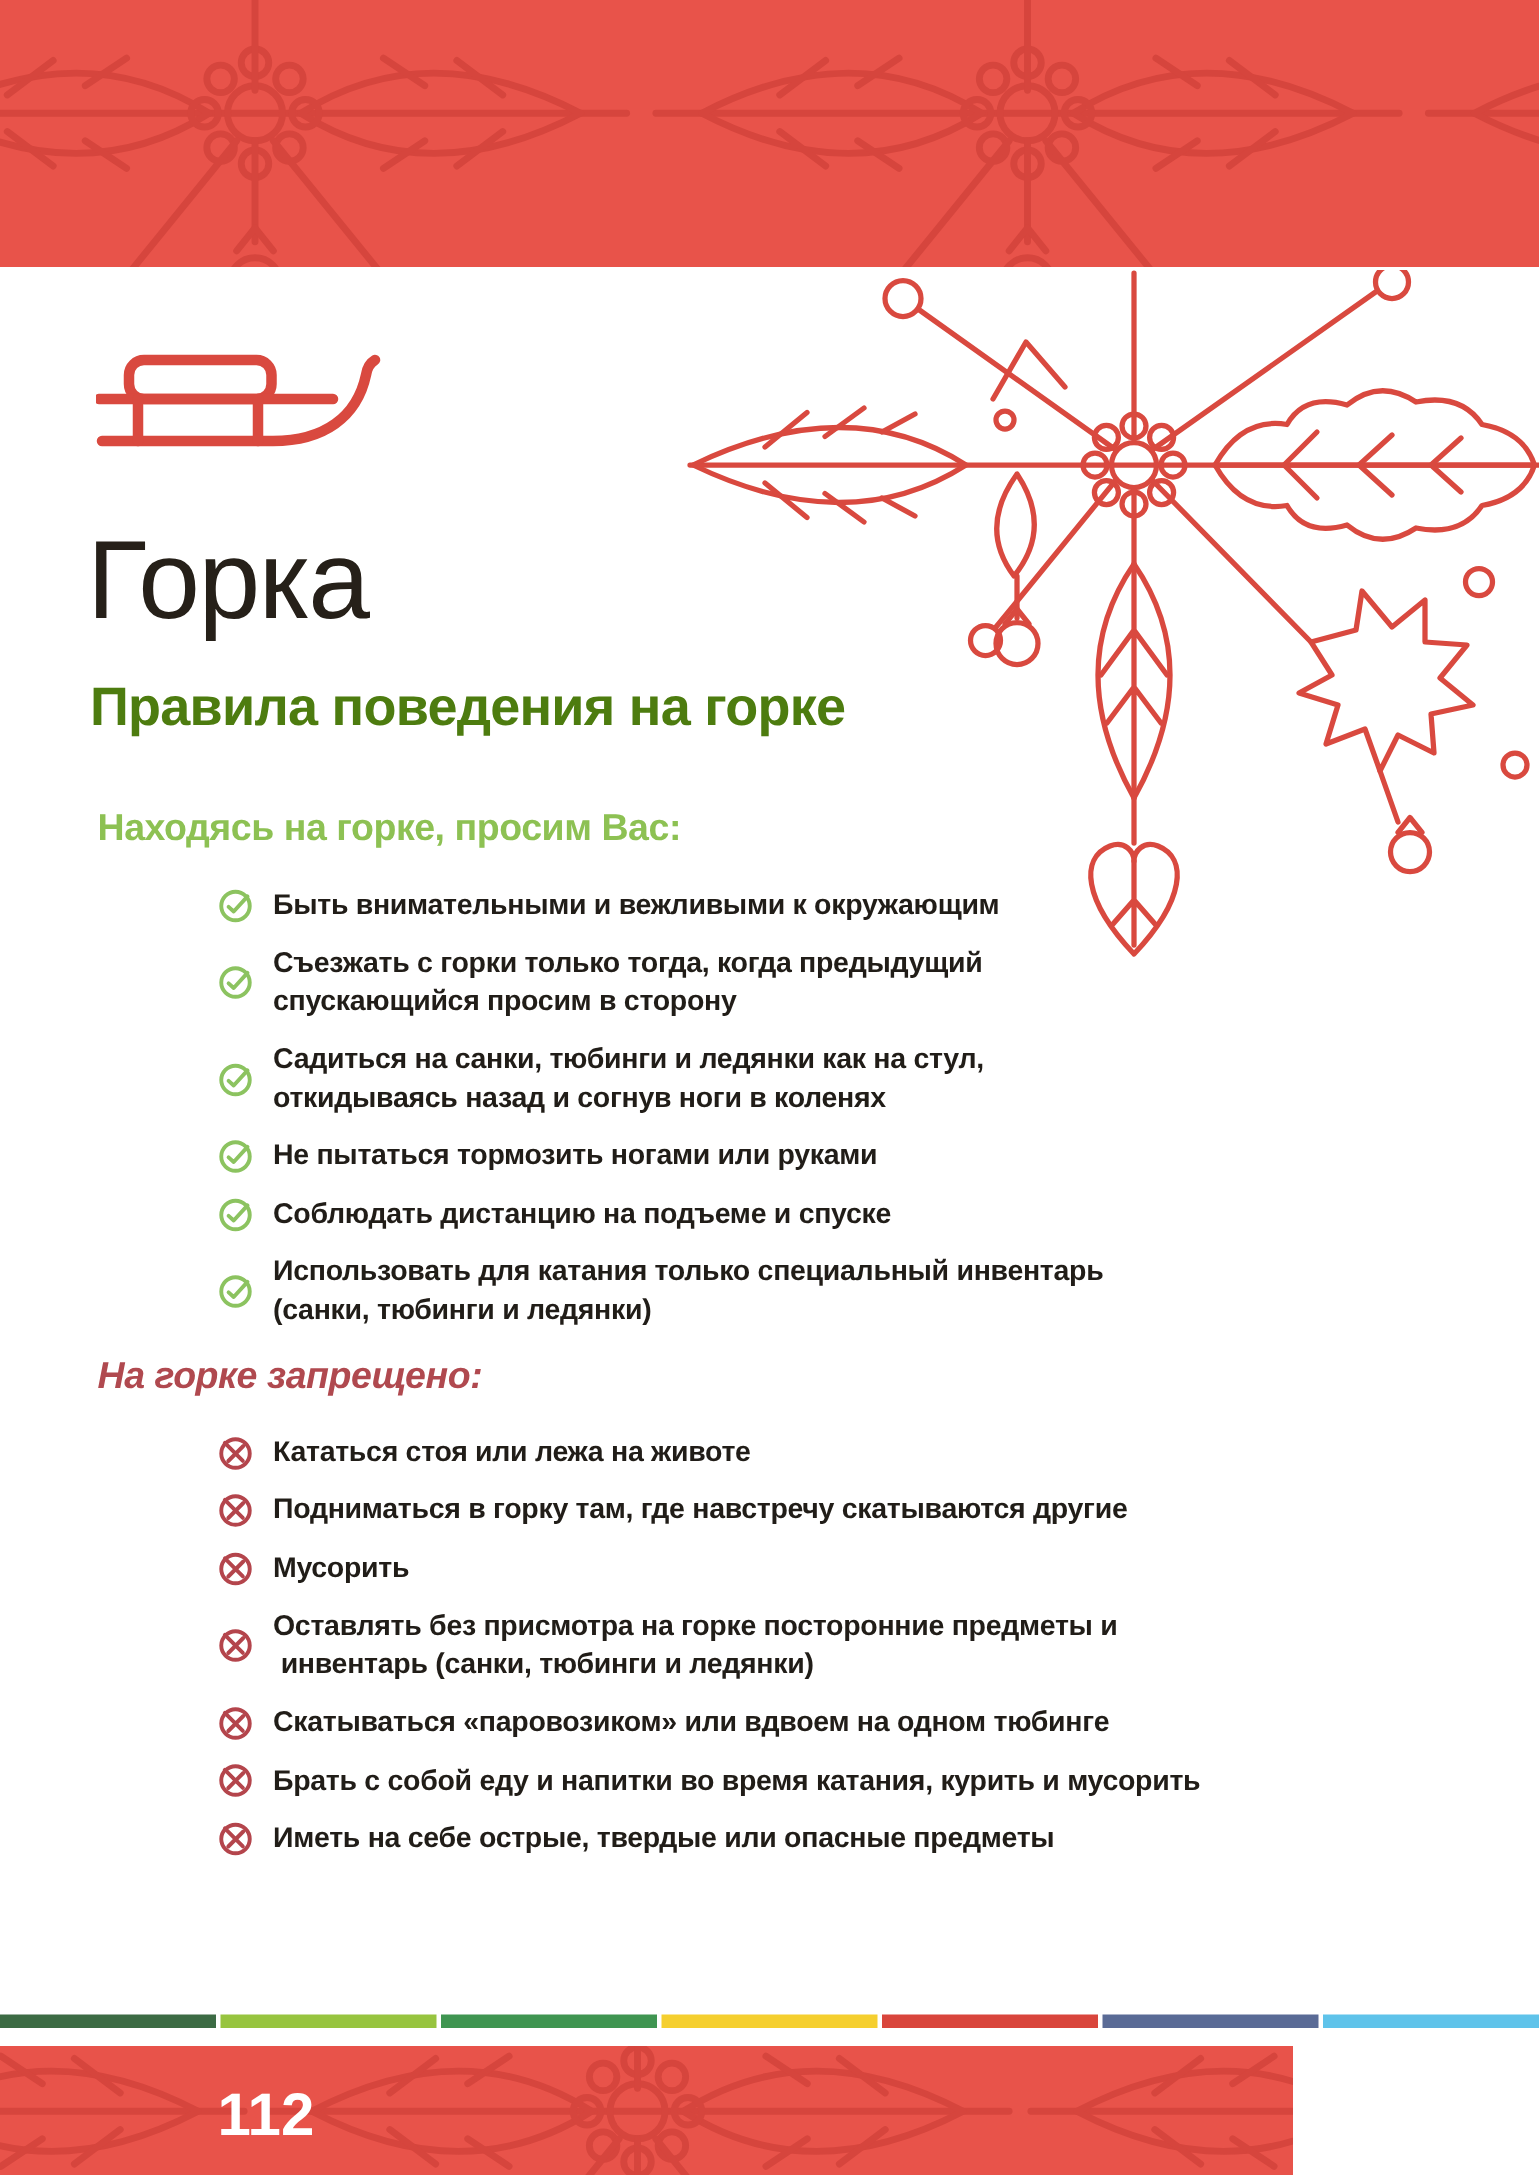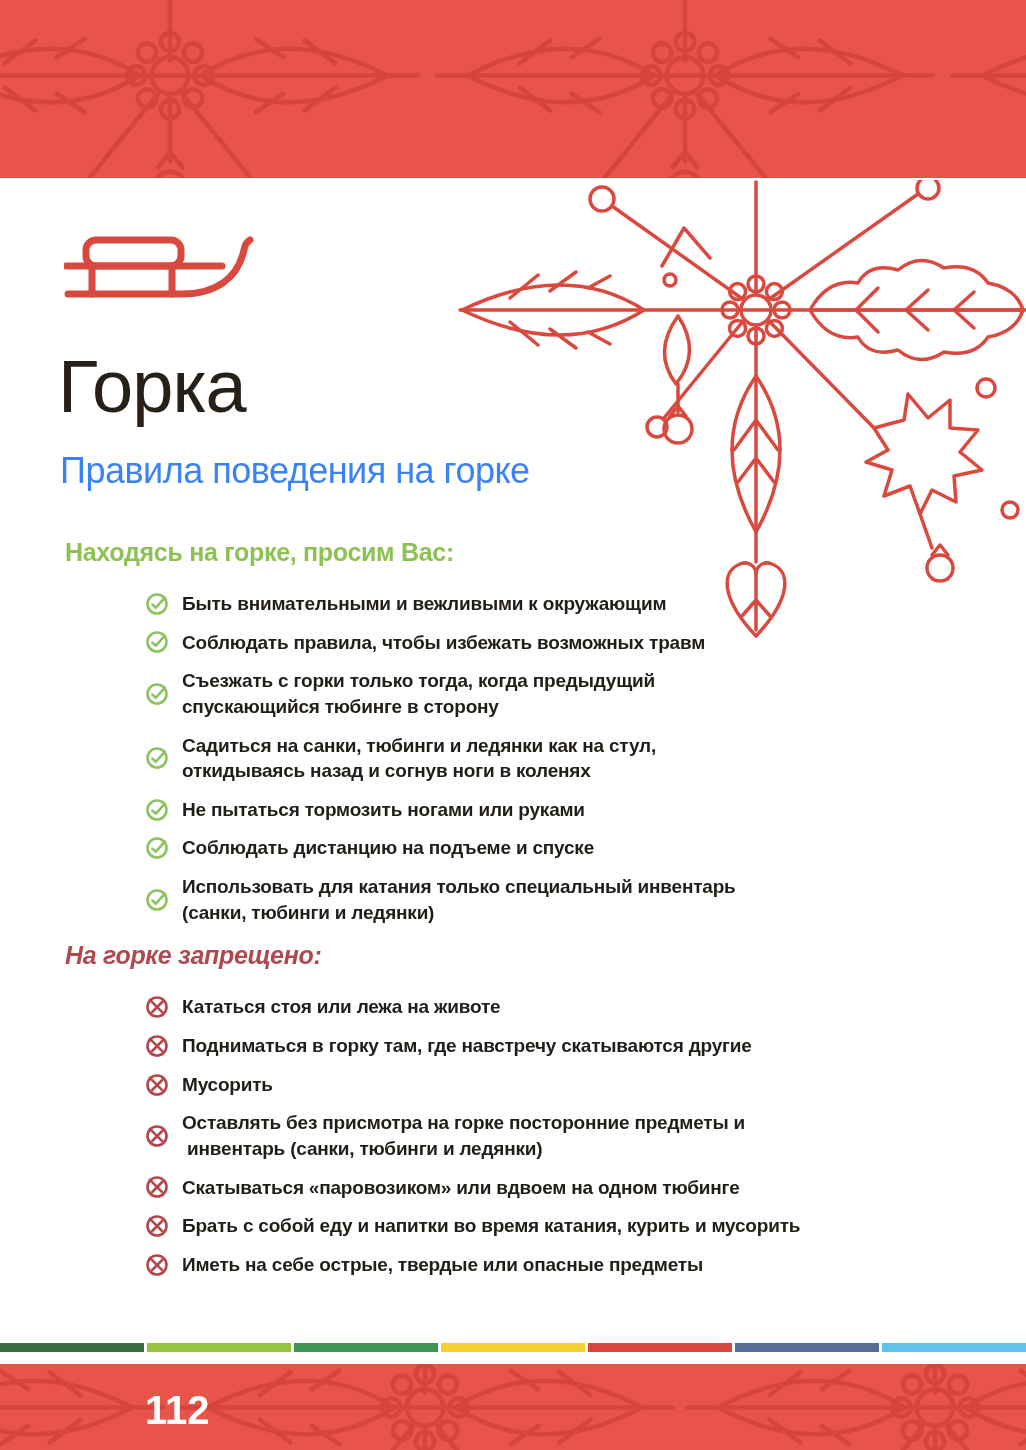--- a/index.html
+++ b/index.html
@@ -12,42 +12,42 @@
   .band-header { top:0; }
   .ornament { position:absolute; top:180px; left:426px; display:block; }
   .sled { position:absolute; top:236px; left:64px; display:block; }
   .page-title {
     position:absolute; top:350px; left:58px;
     font-size:74px; font-weight:400; letter-spacing:-1px; line-height:1;
     color:#262019;
   }
   .page-subtitle {
     position:absolute; top:450px; left:60px;
-    font-size:36px; font-weight:400; letter-spacing:-0.5px;
-    color:#3b82f6;
+    font-size:36px; font-weight:700; letter-spacing:-0.5px;
+    color:#4d7c0f;
   }
   .content { position:absolute; top:538px; left:65px; width:740px; }
   .section-heading { font-size:25px; font-weight:800; letter-spacing:-0.3px; }
   .section-heading.allowed { color:#8dc153; margin-bottom:24px; }
   .section-heading.forbidden { color:#b0494f; margin-top:16px; margin-bottom:24px;font-style:italic; }
   .rules { list-style:none; padding-left:80px; }
   .rule-item { display:flex; align-items:center; gap:13px; margin-bottom:13px; }
   .bullet { flex:0 0 24px; width:24px; height:24px; overflow:visible; margin-top:0px; }
   .item-text {
     font-size:19px; font-weight:700; line-height:1.35; color:#211d18;
     letter-spacing:-0.2px;
   }
   .item-text div { white-space:pre-wrap; }
   .stripe {
     position:absolute; top:1343px; left:0; width:1026px; height:9px;
     display:flex; gap:3px; background:#ffffff;
   }
   .stripe div { flex:1 1 0; height:9px; }
   .footer {
-    position:absolute; top:1364px; left:0; width:1026px; height:86px;
+    position:absolute; top:1364px; left:0; width:862px; height:86px;
     overflow:hidden;
   }
   .footer .band-svg { top:0; }
   .footer-text {
     position:absolute; top:0; left:145px; height:86px;
     display:flex; align-items:baseline; gap:18px; color:#ffffff;
     padding-top:26px;
   }
   .footer-phone { font-size:40px; font-weight:600; line-height:1; }
   .footer-label { font-size:24px; font-weight:400; line-height:1; }
@@ -170,37 +170,29 @@
     <ul class="rules">
   <li class="rule-item">
     <svg class="bullet" viewBox="0 0 24 24">
             <use href="#sym-check"></use>
           </svg>
     <div class="item-text">
             <div>Быть внимательными и вежливыми к окружающим</div>
           </div>
   </li>
 
-  <li class="rule-item">
-    <svg class="bullet" viewBox="0 0 24 24">
-            <use href="#sym-check"></use>
-          </svg>
-    <div class="item-text">
-            <div>Соблюдать правила, чтобы избежать возможных травм</div>
-          </div>
-  </li>
 
 
   <li class="rule-item">
     <svg class="bullet" viewBox="0 0 24 24">
             <use href="#sym-check"></use>
           </svg>
     <div class="item-text">
             <div>Съезжать с горки только тогда, когда предыдущий</div>
-            <div>спускающийся тюбинге в сторону</div>
+            <div>спускающийся просим в сторону</div>
           </div>
   </li>
 
   <li class="rule-item">
     <svg class="bullet" viewBox="0 0 24 24">
             <use href="#sym-check"></use>
           </svg>
     <div class="item-text">
             <div>Садиться на санки, тюбинги и ледянки как на стул,</div>
             <div>откидываясь назад и согнув ноги в коленях</div>

